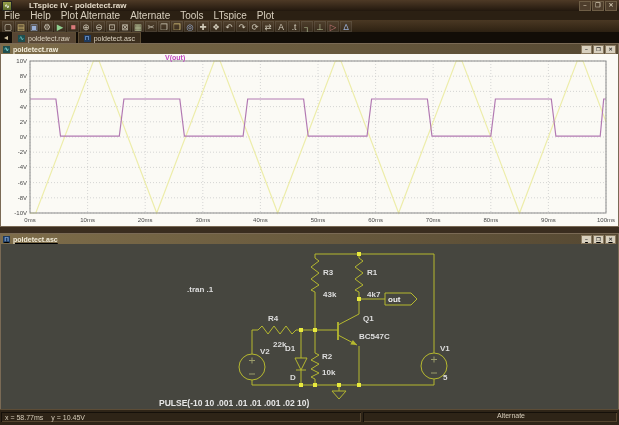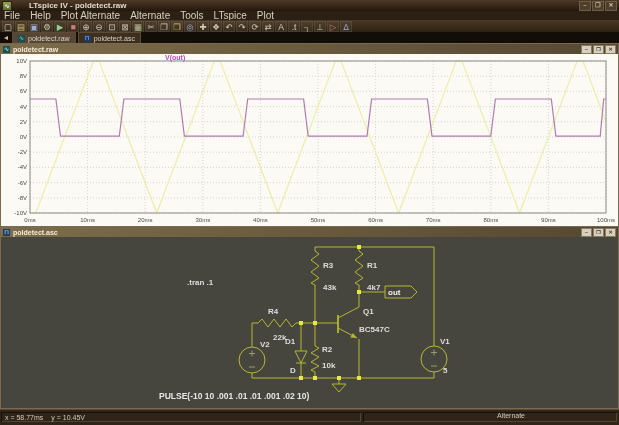--- a/index.html
+++ b/index.html
@@ -177,21 +177,21 @@
         <text x="316" y="168" text-anchor="middle" font-size="6" fill="#4a4a4a">50ms</text>
         <text x="373.6" y="168" text-anchor="middle" font-size="6" fill="#4a4a4a">60ms</text>
         <text x="431.2" y="168" text-anchor="middle" font-size="6" fill="#4a4a4a">70ms</text>
         <text x="488.8" y="168" text-anchor="middle" font-size="6" fill="#4a4a4a">80ms</text>
         <text x="546.4" y="168" text-anchor="middle" font-size="6" fill="#4a4a4a">90ms</text>
         <text x="604" y="168" text-anchor="middle" font-size="6" fill="#4a4a4a">100ms</text>
         <text x="163" y="6" font-size="7" font-weight="bold" fill="#c04ac0">V(out)</text>
       </svg>
   </div>
 
-  <div class="child-window" style="top:226px;height:183px;">
+  <div class="child-window" style="top:233px;height:183px;text-decoration:underline;">
     <div class="child-titlebar">
       <span class="child-icon schem">⊓</span>
       <span>poldetect.asc</span>
       <span class="win-ctl">
         <span class="ctl-btn">–</span>
         <span class="ctl-btn">❐</span>
         <span class="ctl-btn">✕</span>
       </span>
     </div>
 

